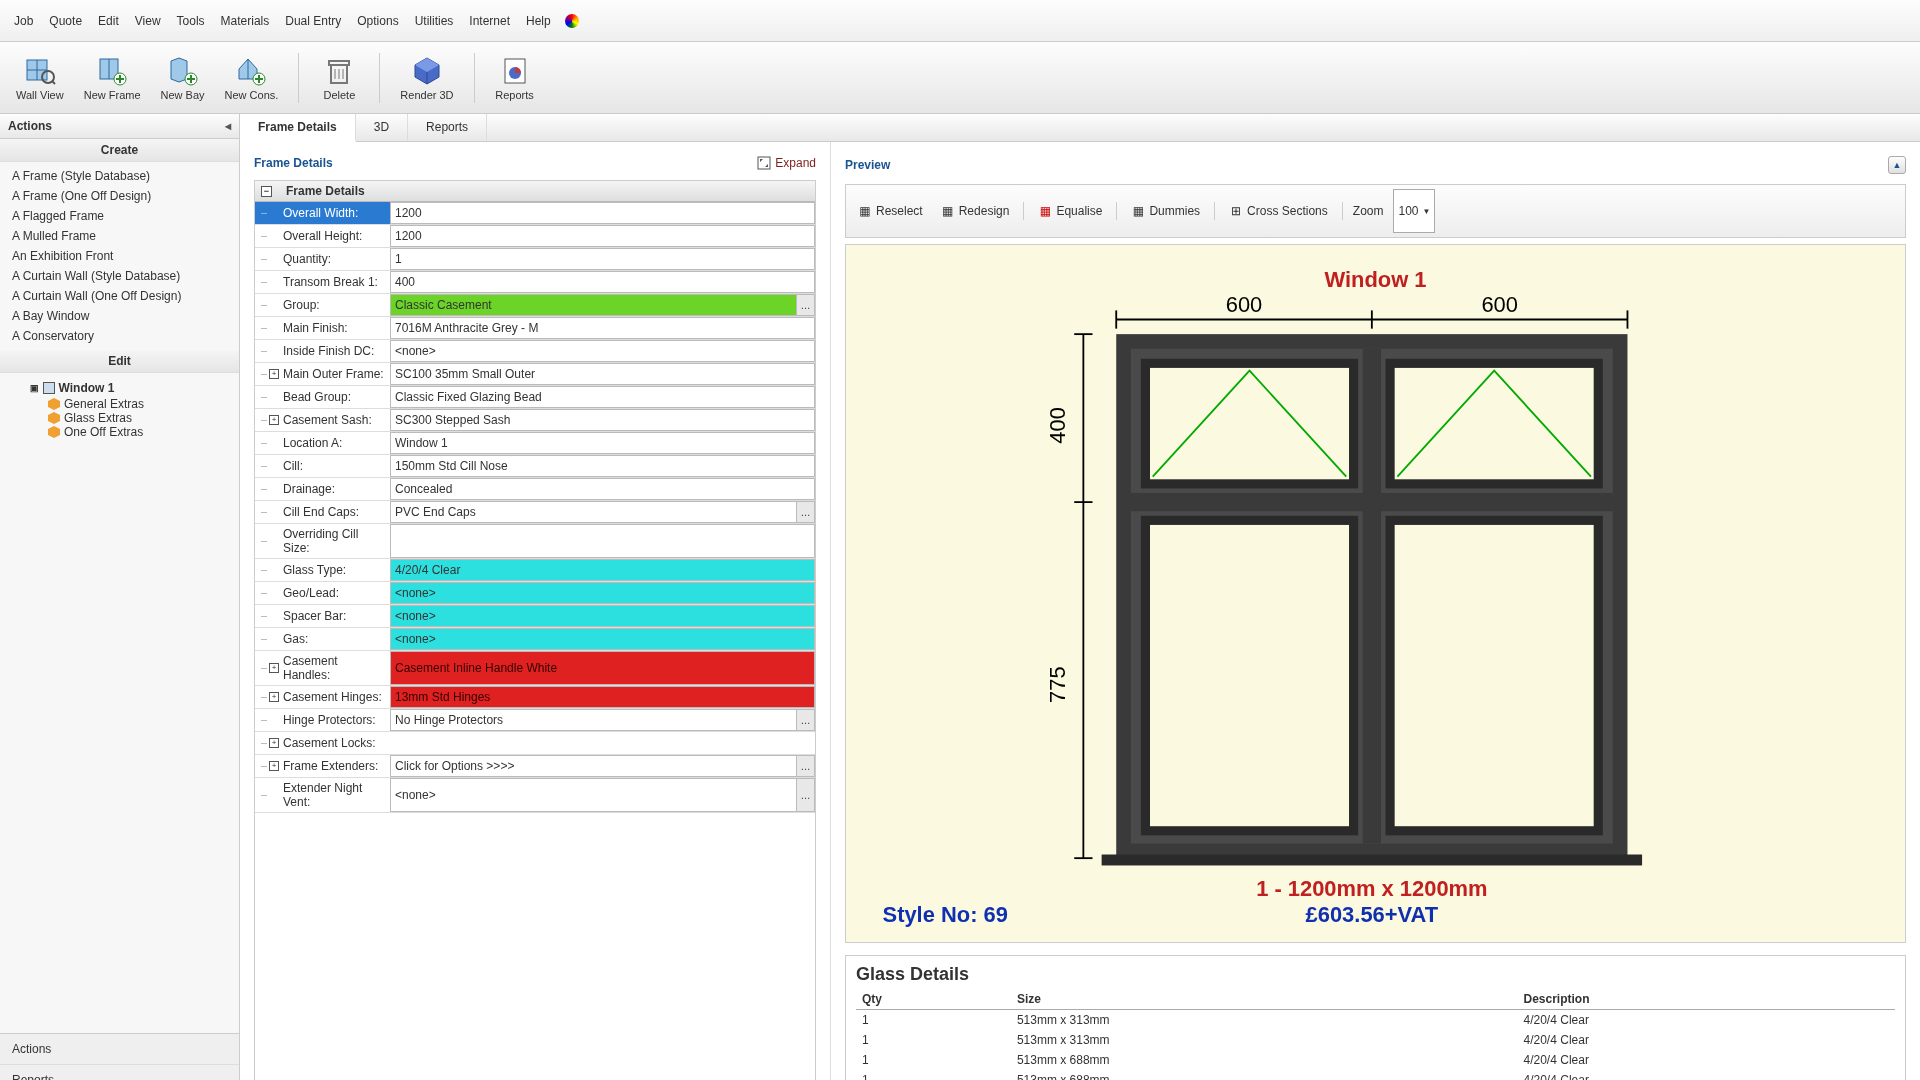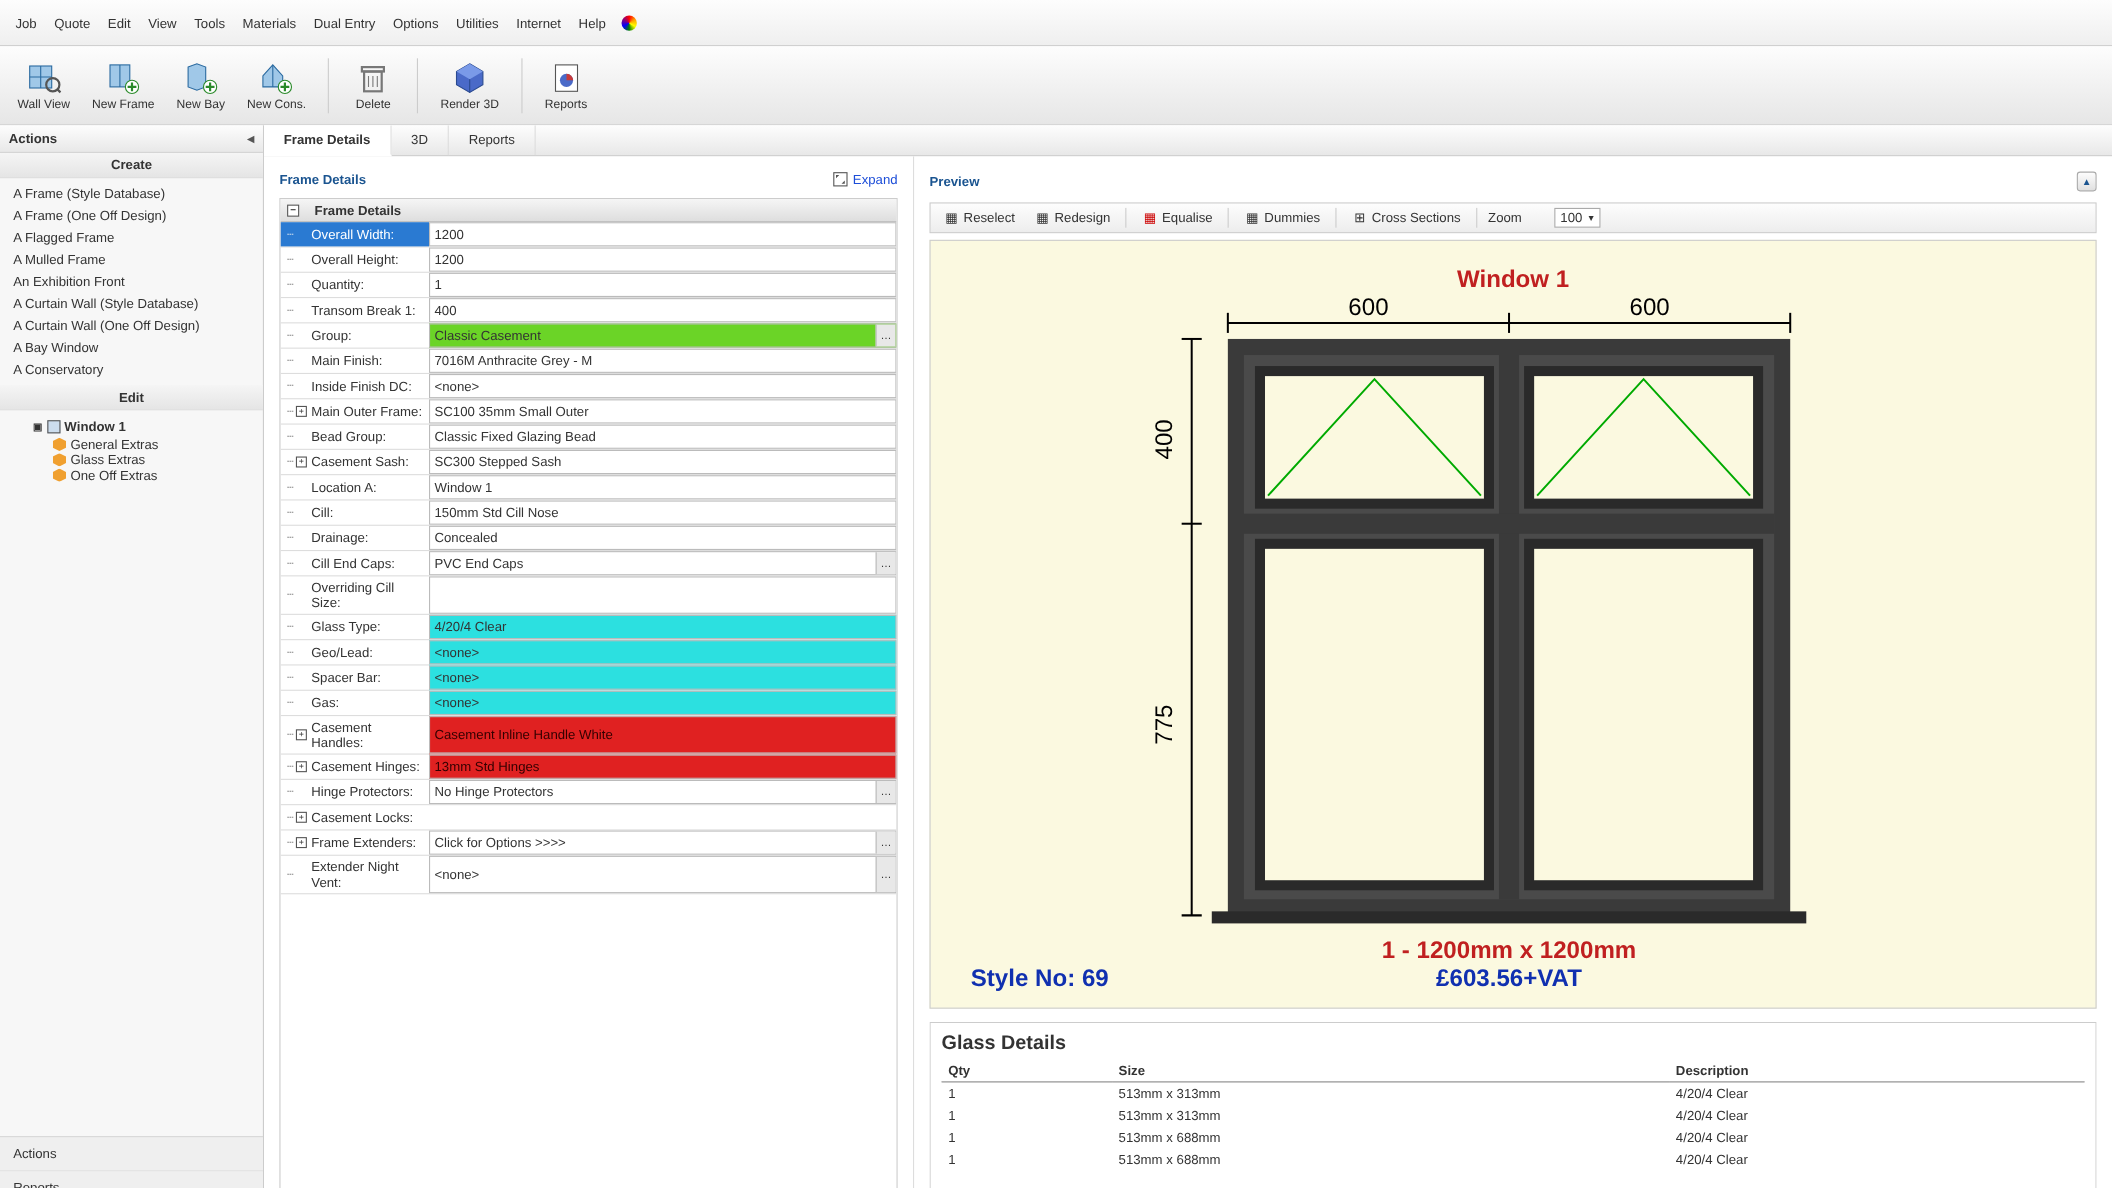--- a/index.html
+++ b/index.html
@@ -35,21 +35,21 @@
 .bottom-tab { padding: 8px 12px; background: #efefef; border-bottom: 1px solid #ddd; cursor: pointer; }
 
 .center { flex: 1; display: flex; flex-direction: column; background: #fff; }
 .tabs { display: flex; background: linear-gradient(#fdfdfd,#e8e8e8); border-bottom: 1px solid #ccc; }
 .tab { padding: 6px 18px; cursor: pointer; border-right: 1px solid #ddd; }
 .tab.active { background: #fff; font-weight: bold; border-bottom: 2px solid #fff; margin-bottom: -1px; }
 
 .content-row { display: flex; flex: 1; overflow: hidden; }
 .details-panel { flex: 0 0 590px; padding: 10px 14px; display: flex; flex-direction: column; overflow: hidden; }
 .panel-title { font-size: 20px; font-weight: bold; color: #1a5490; padding: 4px 0 10px; display: flex; justify-content: space-between; align-items: center; }
-.expand-link { font-size: 12px; font-weight: normal; color: #1d4ed8; cursor: pointer; display: flex; gap: 4px; align-items: center; padding-left: 14px; }
+.expand-link { font-size: 12px; font-weight: normal; color: #7f1d1d; cursor: pointer; display: flex; gap: 4px; align-items: center; padding-left: 14px; }
 .grid-wrap { flex: 1; overflow-y: auto; border: 1px solid #ccc; position: relative; }
 .grid-header { background: linear-gradient(#f5f5f5,#dedede); padding: 3px 30px; font-weight: bold; border-bottom: 1px solid #bbb; position: sticky; top: 0; display: flex; align-items: center; gap: 6px; }
 .collapse-box { width: 11px; height: 11px; border: 1px solid #555; background: #fff; display: inline-flex; align-items: center; justify-content: center; font-size: 9px; line-height: 1; margin-left: -24px; margin-right: 8px; }
 .grid-row { display: flex; align-items: stretch; border-bottom: 1px solid #ddd; min-height: 23px; }
 .grid-label { width: 135px; padding: 3px 6px 3px 28px; display: flex; align-items: center; position: relative; }
 .dots { position: absolute; left: 6px; color: #888; font-size: 10px; letter-spacing: 1px; }
 .plusbox { position: absolute; left: 14px; width: 10px; height: 10px; border: 1px solid #555; font-size: 8px; line-height: 8px; text-align: center; background: #fff; }
 .grid-value { flex: 1; }
 .grid-value input, .grid-value .val { width: 100%; height: 100%; border: 1px solid #bbb; padding: 2px 4px; font-size: 12px; background: #fff; }
 .grid-value .val { display: flex; align-items: center; position: relative; }
@@ -58,21 +58,21 @@
 .row-selected .dots { color: #cde; }
 .val-green { background: #6bd427 !important; }
 .val-cyan { background: #2ce0e0 !important; }
 .val-red { background: #e02121 !important; color: #300; }
 
 .preview-panel { flex: 1; padding: 10px 14px; display: flex; flex-direction: column; overflow: hidden; border-left: 1px solid #ddd; }
 .pv-toolbar { background: linear-gradient(#fdfdfd,#ededed); border: 1px solid #ccc; padding: 4px 8px; display: flex; align-items: center; gap: 10px; margin-bottom: 6px; }
 .pv-btn { display: flex; align-items: center; gap: 4px; cursor: pointer; padding: 2px 4px; }
 .pv-sep { width: 1px; height: 18px; background: #ccc; }
 .pv-icon { width: 14px; height: 14px; display: inline-flex; align-items: center; justify-content: center; }
-.zoom-box { border: 1px solid #aaa; padding: 1px 4px; background: #fff; display: flex; align-items: center; gap: 4px; margin-left: 20px; }
+.zoom-box { border: 1px solid #aaa; padding: 14px 4px; background: #fff; display: flex; align-items: center; gap: 4px; }
 .zoom-box .dd { font-size: 8px; }
 
 .canvas { flex: 0 0 380px; background: #fbf9e0; border: 1px solid #ccc; position: relative; }
 .canvas svg { width: 100%; height: 100%; }
 
 .info-panel { margin-top: 12px; flex: 1; overflow: hidden; display: flex; flex-direction: column; }
 .info-title { font-size: 20px; font-weight: bold; color: #1a5490; padding: 2px 0 8px; }
 .info-body { flex: 1; overflow-y: auto; border: 1px solid #ccc; padding: 8px 10px; background: #fff; }
 .gd-title { font-size: 18px; font-weight: bold; margin-bottom: 4px; }
 .gd-table { width: 100%; border-collapse: collapse; }

